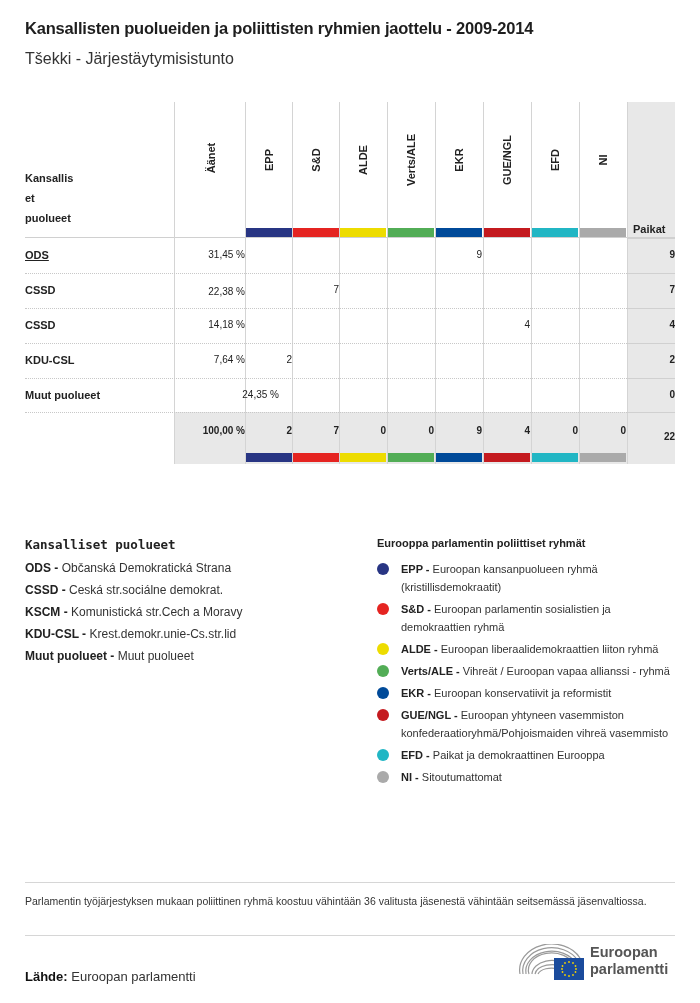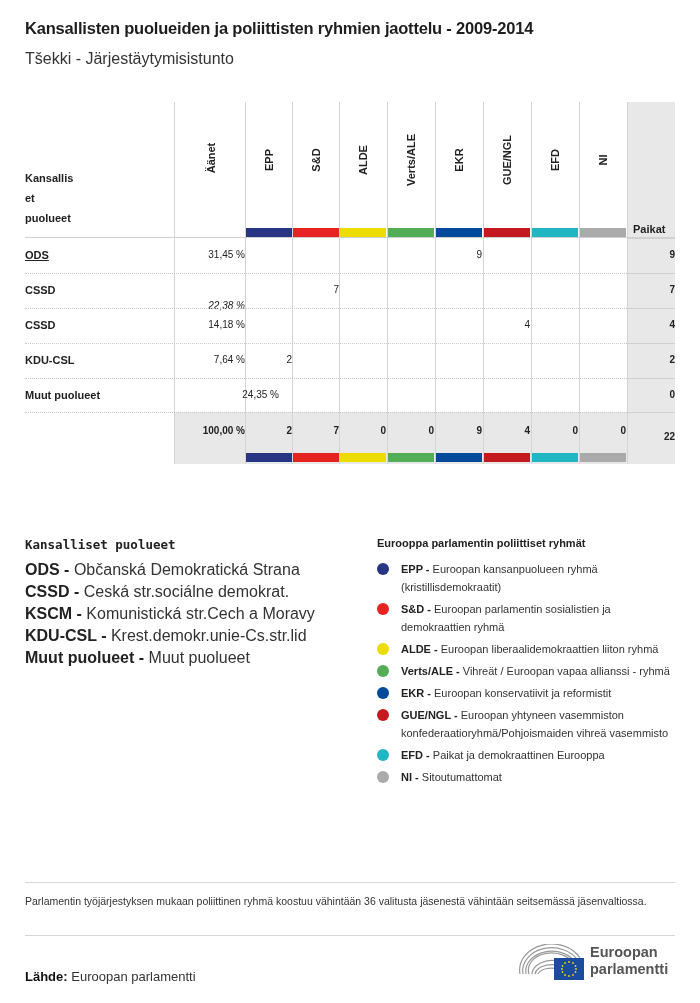--- a/index.html
+++ b/index.html
@@ -14,21 +14,21 @@
   .hdr-rot { position: absolute; transform: rotate(-90deg); transform-origin: center; white-space: nowrap; font-size: 11px; font-weight: bold; color: #222; text-align: center; }
   .bar { position: absolute; height: 9px; }
   .row-line { position: absolute; left: 0; width: 602px; border-top: 1px dotted #c8c8c8; }
   .cell { position: absolute; font-size: 10px; text-align: right; color: #222; }
   .party { position: absolute; left: 0; font-size: 11px; font-weight: bold; color: #222; }
   .gray { position: absolute; background: #e8e8e8; }
   .bold { font-weight: bold; }
 
   .legend-left { position: absolute; left: 25px; top: 537px; width: 330px; }
   .legend-left h3 { font-family: "DejaVu Sans Mono", "Liberation Mono", monospace; font-size: 12.5px; font-weight: bold; margin-bottom: 9px; color: #222; }
-  .legend-left .li { font-size: 16px; height: 22px; color: #333; }
+  .legend-left .li { font-size: 12px; height: 22px; color: #333; }
   .legend-left .li b { color: #222; }
 
   .legend-right { position: absolute; left: 377px; top: 537px; width: 300px; }
   .legend-right h3 { font-size: 11px; font-weight: bold; margin-bottom: 11px; color: #222; }
   .legend-right .li { position: relative; padding-left: 24px; font-size: 11px; line-height: 18px; color: #333; margin-bottom: 4px; }
   .legend-right .li b { color: #222; }
   .dot { position: absolute; left: 0; top: 3px; width: 12px; height: 12px; border-radius: 50%; }
 
   .hr { position: absolute; left: 25px; width: 650px; border-top: 1px solid #d6d6d6; }
   .note { position: absolute; left: 25px; top: 892px; width: 655px; font-size: 10.5px; line-height: 18px; color: #333; }
@@ -102,21 +102,21 @@
       <div class="cell" style="left:314px; width:47px; top:147px;"></div>
       <div class="cell" style="left:362px; width:47px; top:147px;"></div>
       <div class="cell" style="left:410px; width:47px; top:147px;">9</div>
       <div class="cell" style="left:458px; width:47px; top:147px;"></div>
       <div class="cell" style="left:506px; width:47px; top:147px;"></div>
       <div class="cell" style="left:554px; width:47px; top:147px;"></div>
       <div class="cell bold" style="left:602px; width:48px; top:147px;">9</div>
       <div class="row-line" style="top:171px;"></div>
       <div style="position:absolute; left:602px; top:171px; width:48px; border-top:1px solid #d0d0d0;"></div>
       <div class="party" style="top:182px;">CSSD</div>
-      <div class="cell" style="left:149px; width:71px; top:198px;font-style:italic;">22,38 %</div>
+      <div class="cell" style="left:149px; width:71px; top:184px;">22,38 %</div>
       <div class="cell" style="left:220px; width:47px; top:182px;"></div>
       <div class="cell" style="left:267px; width:47px; top:182px;">7</div>
       <div class="cell" style="left:314px; width:47px; top:182px;"></div>
       <div class="cell" style="left:362px; width:47px; top:182px;"></div>
       <div class="cell" style="left:410px; width:47px; top:182px;"></div>
       <div class="cell" style="left:458px; width:47px; top:182px;"></div>
       <div class="cell" style="left:506px; width:47px; top:182px;"></div>
       <div class="cell" style="left:554px; width:47px; top:182px;"></div>
       <div class="cell bold" style="left:602px; width:48px; top:182px;">7</div>
       <div class="row-line" style="top:206px;"></div>

